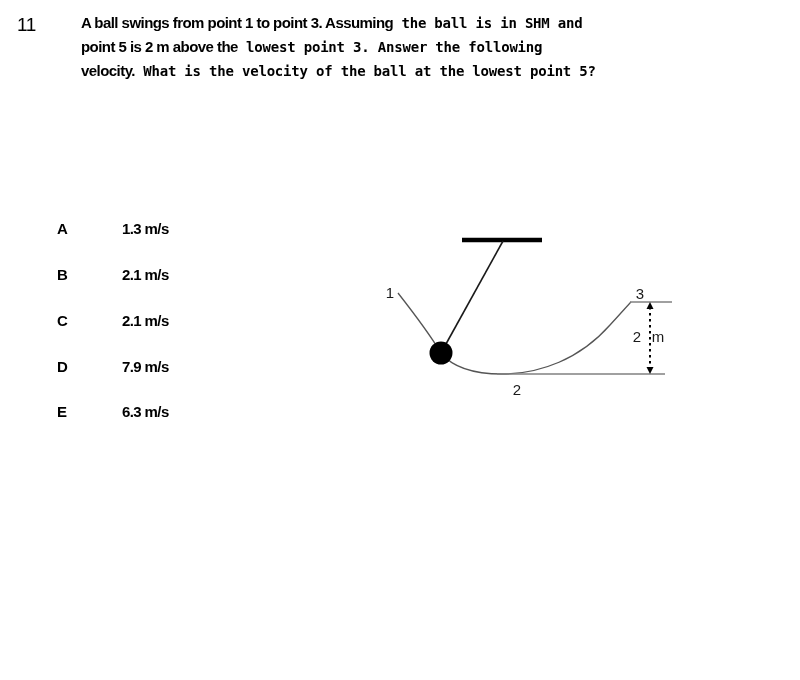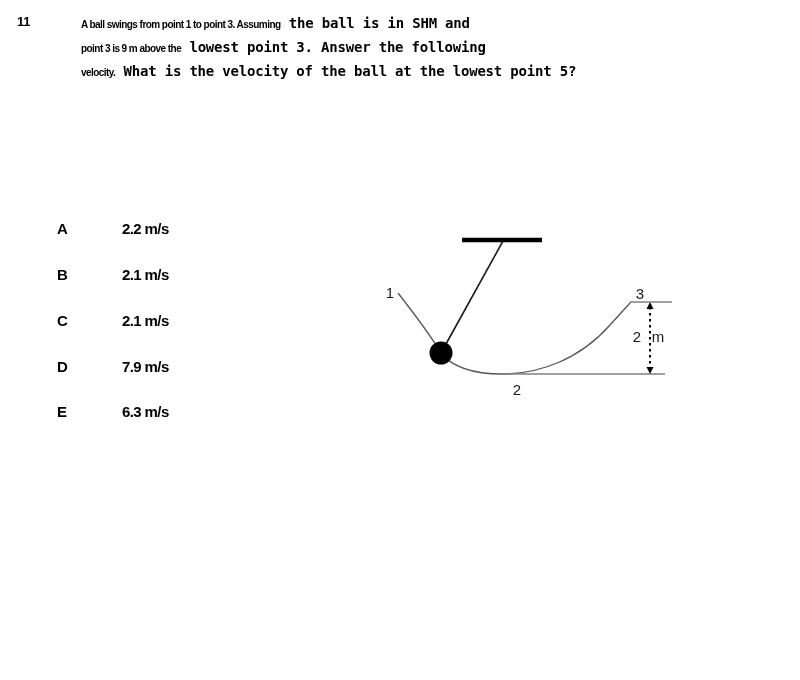--- a/index.html
+++ b/index.html
@@ -21,22 +21,22 @@
     position: absolute;
     left: 0;
     top: 0;
     width: 800px;
   }
   #question-number {
     position: absolute;
     left: 17px;
     top: 14px;
     font-family: "Liberation Sans", sans-serif;
-    font-size: 13px;
-    font-weight: bold;
+    font-size: 19px;
+    font-weight: normal;
     letter-spacing: -0.3px;
     white-space: nowrap;
   }
   #question-text {
     position: absolute;
     left: 81px;
     top: 11px;
     width: 760px;
     font-size: 15.5px;
     font-weight: bold;
@@ -44,21 +44,21 @@
     white-space: nowrap;
   }
   .q-line {
     height: 24px;
     white-space: nowrap;
     overflow: visible;
   }
   .seg-sans {
     font-family: "Liberation Sans", sans-serif;
     font-weight: bold;
-    font-size: 10px;
+    font-size: 15px;
     letter-spacing: -0.55px;
   }
   .seg-mono {
     font-family: "DejaVu Sans Mono", monospace;
     font-weight: bold;
     font-size: 14px;
     letter-spacing: -0.2px;
   }
 
   
@@ -110,29 +110,29 @@
     fill: #1a1a1a;
   }
 </style>
 </head>
 <body>
 
 <div id="question-block">
   <div id="question-number">11</div>
   <div id="question-text">
       <div class="q-line"><span class="seg-sans">A ball swings from point 1 to point 3. Assuming</span><span class="seg-mono">  the ball is in SHM and</span></div>
-      <div class="q-line"><span class="seg-sans">point 3 is 9 m above the</span><span class="seg-mono">  lowest point 3. Answer the following</span></div>
+      <div class="q-line"><span class="seg-sans">point 5 is 2 m above the</span><span class="seg-mono">  lowest point 3. Answer the following</span></div>
       <div class="q-line"><span class="seg-sans">velocity.</span><span class="seg-mono">  What is the velocity of the ball at the lowest point  5?</span></div>
     </div>
 </div>
 
 <div id="options-list">
     <div class="option-row" style="top: 220px;">
       <span class="option-letter">A</span>
-      <span class="option-value">2.2 m/s</span>
+      <span class="option-value">1.3 m/s</span>
     </div>
     <div class="option-row" style="top: 266px;">
       <span class="option-letter">B</span>
       <span class="option-value">2.1 m/s</span>
     </div>
     <div class="option-row" style="top: 312px;">
       <span class="option-letter">C</span>
       <span class="option-value">2.1 m/s</span>
     </div>
     <div class="option-row" style="top: 358px;">

